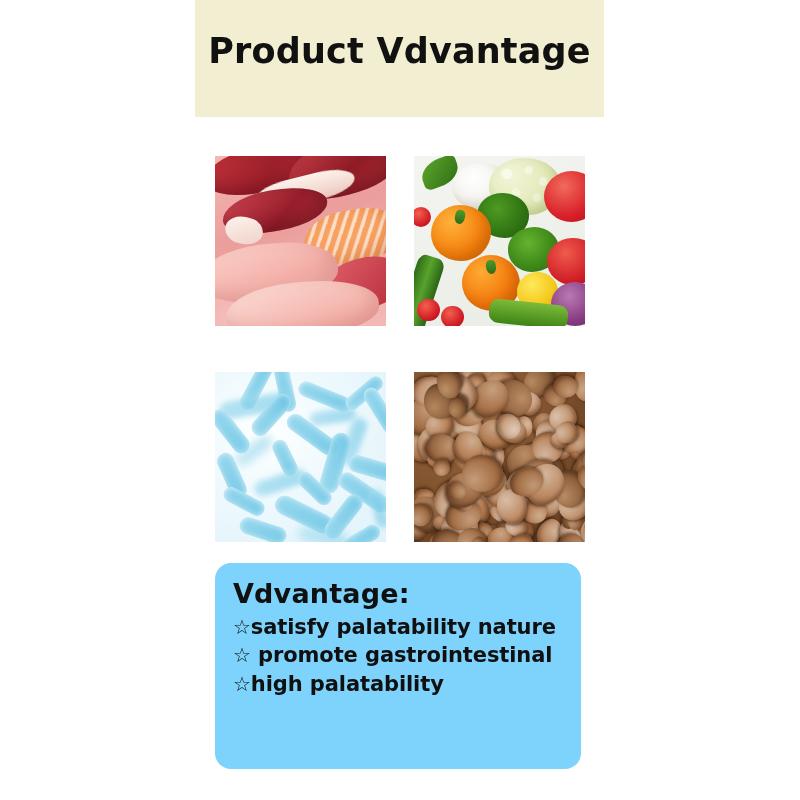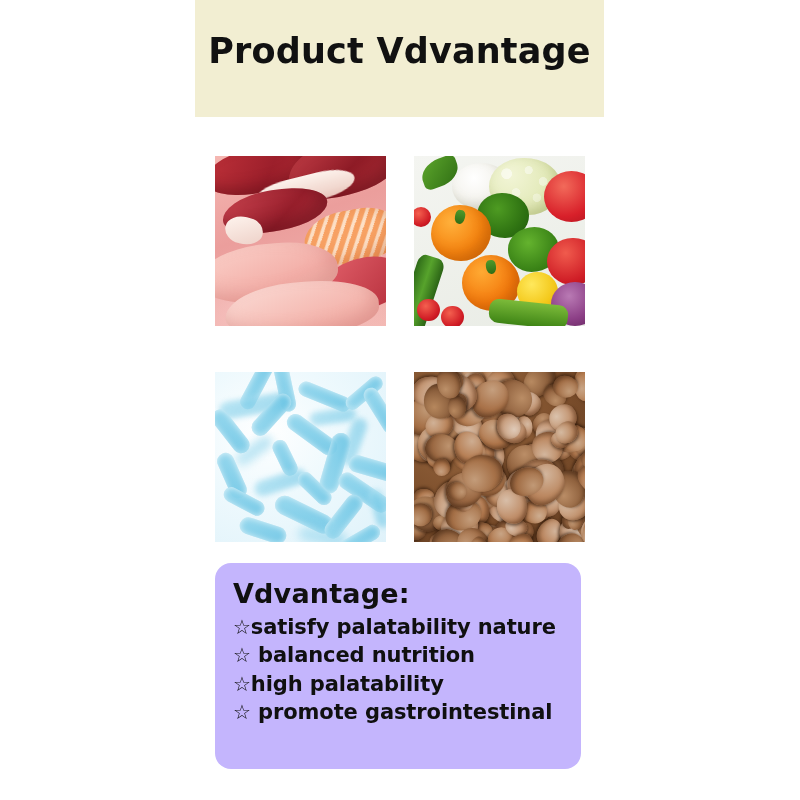--- a/index.html
+++ b/index.html
@@ -257,21 +257,21 @@
     box-shadow: 0 2px 3px rgba(40,20,8,.55), inset -2px -2px 4px rgba(60,32,12,.4);
   }
 
   
   .advantage-box {
     position: absolute;
     left: 215px;
     top: 563px;
     width: 366px;
     height: 206px;
-    background: #c4b5fd;
+    background: #7dd3fc;
     border-radius: 16px;
     box-sizing: border-box;
     padding: 14px 23px 10px 18px;
   }
   .advantage-heading {
     font-size: 27px;
     font-weight: bold;
     color: #101010;
     line-height: 1.25;
     margin: 0 0 2px 0;
@@ -529,22 +529,19 @@
 
 </div>
 
 <div class="advantage-box">
   <div class="advantage-heading">Vdvantage:</div>
   <ul class="advantage-list">
     <li class="advantage-item">
       <span class="star">☆</span><span>satisfy palatability nature</span>
     </li>
     <li class="advantage-item">
-      <span class="star">☆</span><span> balanced nutrition</span>
+      <span class="star">☆</span><span> promote gastrointestinal</span>
     </li>
     <li class="advantage-item">
       <span class="star">☆</span><span>high palatability</span>
     </li>
-    <li class="advantage-item">
-      <span class="star">☆</span><span> promote gastrointestinal</span>
-    </li>
   </ul>
 </div>
 
 </body></html>

